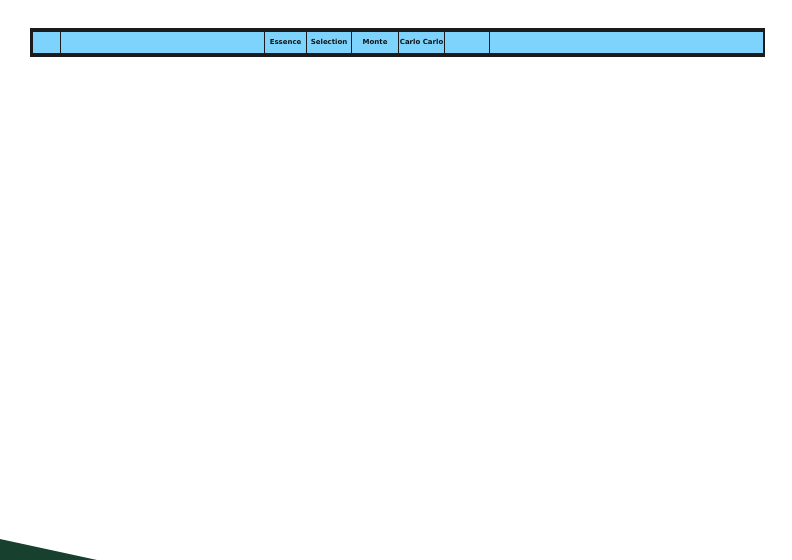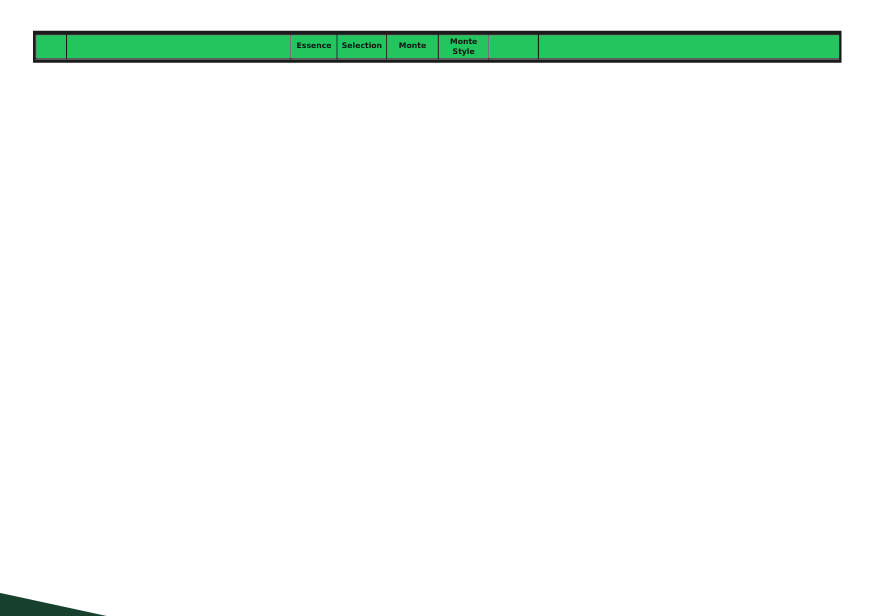--- a/index.html
+++ b/index.html
@@ -8,21 +8,21 @@
     font-family:"DejaVu Sans","Liberation Sans",sans-serif;color:#111;
   }
   .table-wrap{
     position:absolute;left:30px;top:28px;width:731px;
     border:2px solid #1b1b1b;border-top-width:3px;border-bottom-width:3px;
     background:#fff;
   }
   table{border-collapse:collapse;table-layout:fixed;width:100%;}
   th,td{border:1px solid #1b1b1b;padding:0;overflow:hidden;}
   thead th{
-    background:#22c55e;height:21px;font-size:7px;font-weight:bold;
+    background:#7dd3fc;height:21px;font-size:7px;font-weight:bold;
     text-align:center;vertical-align:middle;line-height:1.15;
   }
   .corner-triangle{
     position:absolute;left:0;top:539px;width:97px;height:21px;
     clip-path:polygon(0 0,100% 100%,0 100%);
   }
 </style>
 </head>
 <body style="background: rgb(255, 255, 255);">
 
@@ -38,21 +38,21 @@
         <col style="width:45px">
         <col style="width:274px">
     </colgroup>
     <thead>
       <tr>
         <th></th>
         <th></th>
         <th>Essence</th>
         <th>Selection</th>
         <th>Monte</th>
-        <th>Monte Style</th>
+        <th>Carlo Carlo</th>
         <th></th>
         <th></th>
       </tr>
     </thead>
     <tbody></tbody>
   </table>
 </div>
 
 <div class="corner-triangle" style="background: rgb(23, 64, 46);"></div>
 

